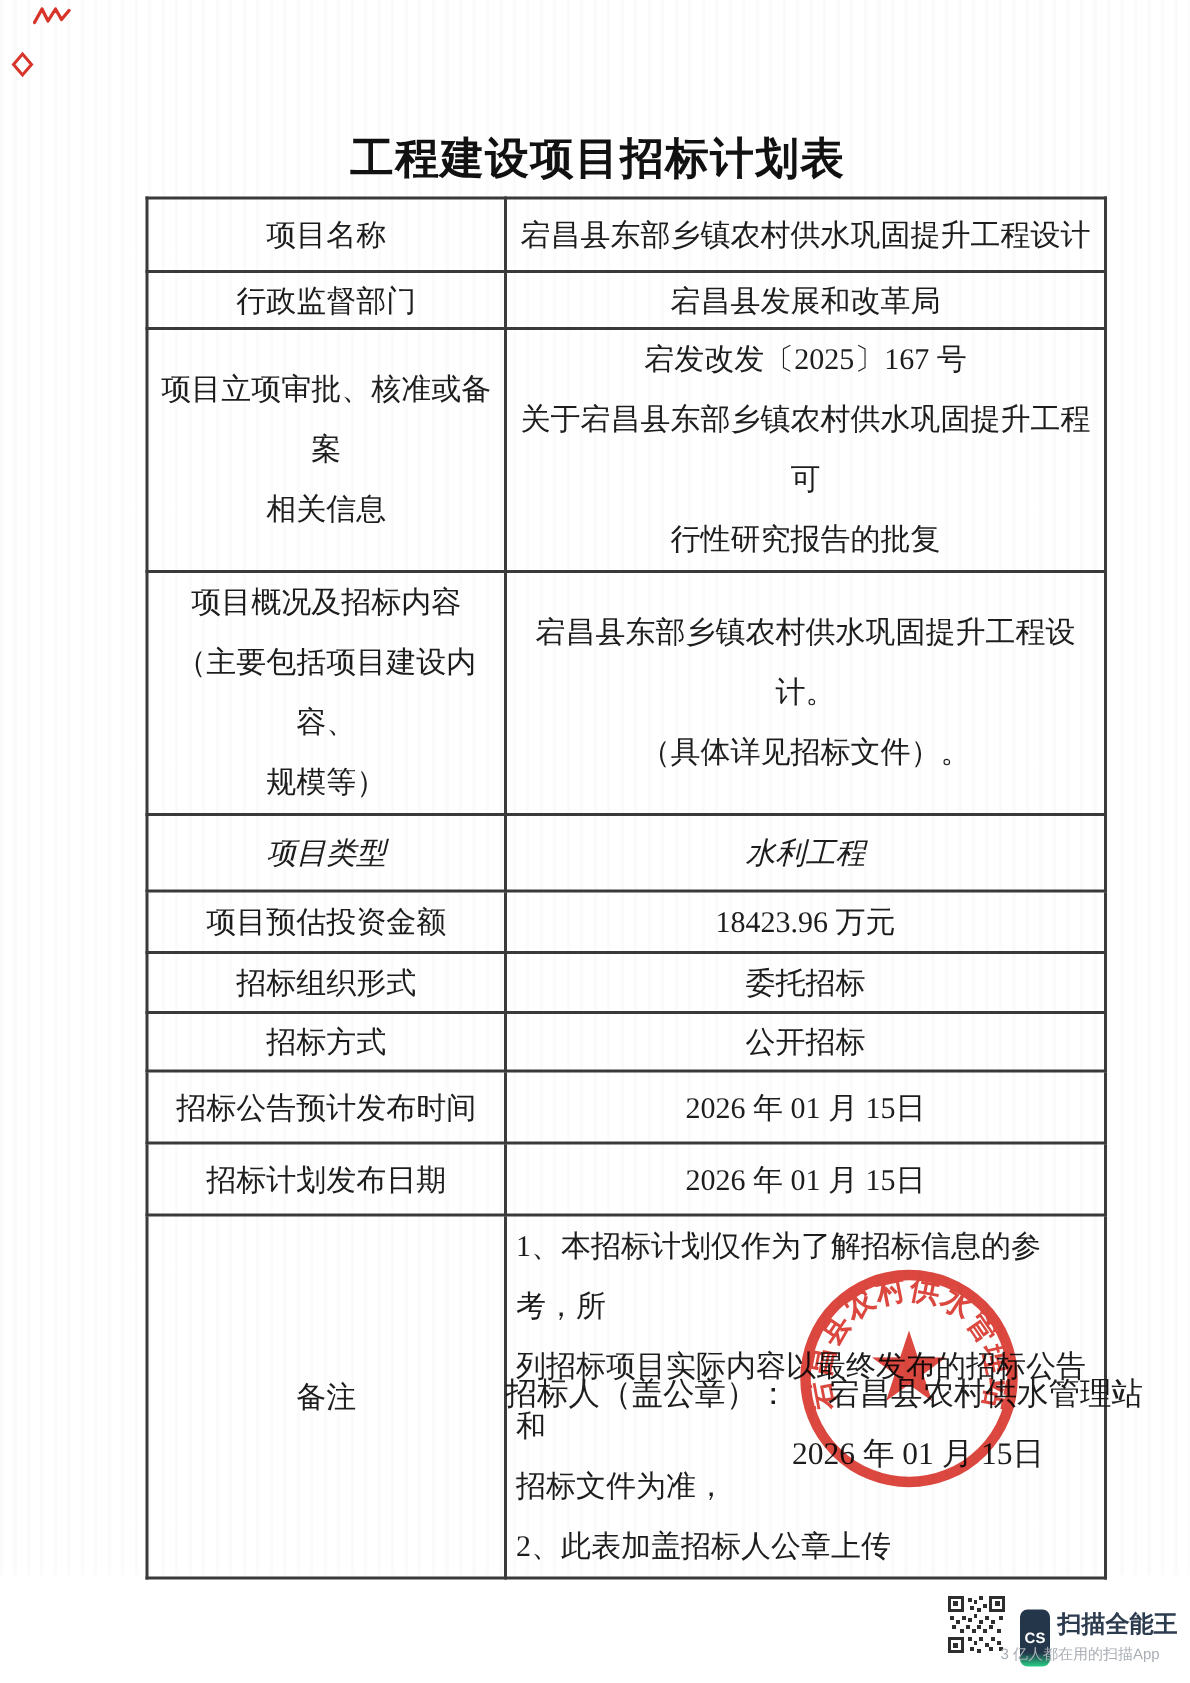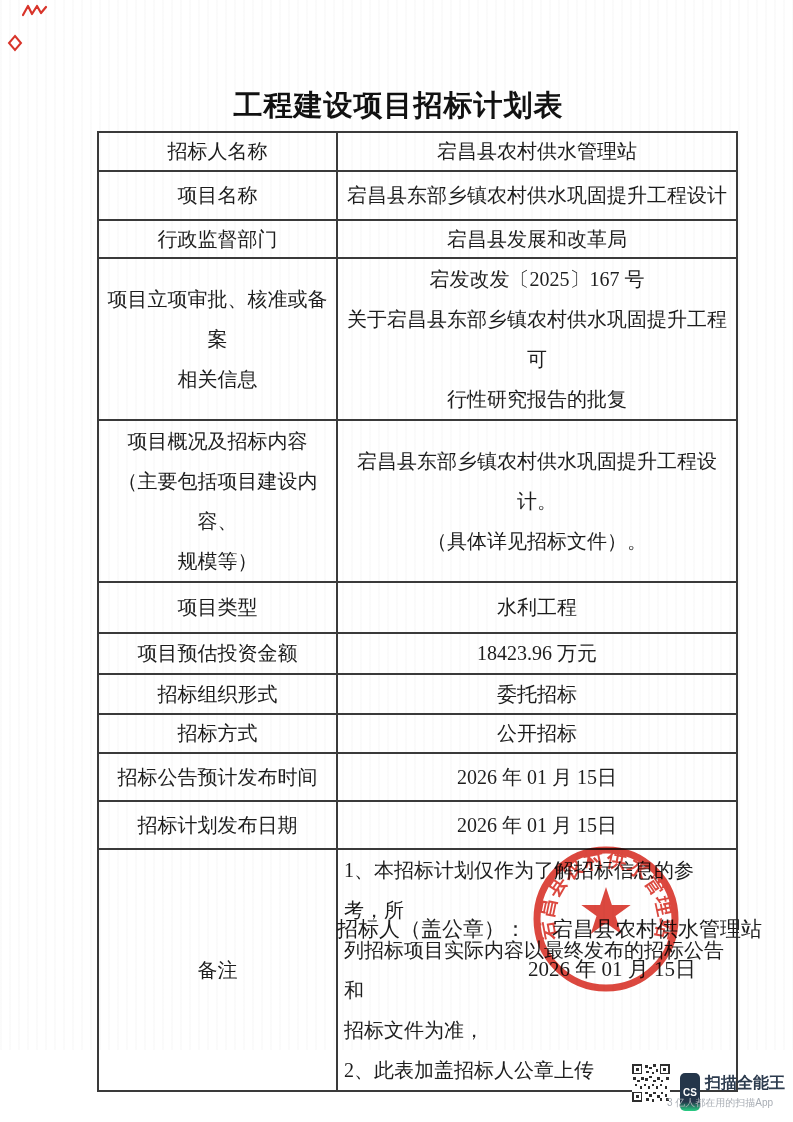--- a/index.html
+++ b/index.html
@@ -19,21 +19,21 @@
     position:absolute;left:97px;top:131px;width:603px;
     border-collapse:collapse;table-layout:fixed;
   }
   table.plan td{
     border:2px solid #3a3a3a;vertical-align:middle;text-align:center;
     font-size:20px;padding:0 8px;white-space:pre-line;color:#1d1d1d;
   }
   td.lbl{width:221px;}
   td.val{width:382px;}
   tr.r0{height:39px;} tr.r1{height:49px;} tr.r2{height:38px;}
-  tr.r3{height:121px;} tr.r4{height:120px;} tr.r5{height:51px;}
+  tr.r3{height:121px;} tr.r4{height:120px;} tr.r5{height:51px;font-style:italic;}
   tr.r6{height:41px;padding-left:48px;} tr.r7{height:40px;border-radius:14px;} tr.r8{height:39px;border-radius:16px;}
   tr.r9{height:48px;} tr.r10{height:48px;} tr.r11{height:162px;}
   .ml{line-height:40px;}
   .remark-val{text-align:left !important;padding:0 10px 0 6px !important;line-height:40px;}
   .footer-sign{
     position:absolute;left:337px;top:915px;font-size:21px;color:#1d1d1d;z-index:2;white-space:nowrap;
   }
   .footer-sign .gap{display:inline-block;width:26px;}
   .footer-date{
     position:absolute;left:528px;top:955px;font-size:21px;color:#1d1d1d;z-index:2;white-space:nowrap;
@@ -72,24 +72,20 @@
   <path d="M1,12 L6,3 L10,11 L15,3 L19,10 L24,4" fill="none" stroke="#d8342a" stroke-width="2.2" stroke-linecap="round" stroke-linejoin="round"></path>
 </svg>
 <svg class="corner-mark2" width="16" height="18" viewBox="0 0 16 18">
   <path d="M8,2 L14,9 L8,16 L2,9 Z" fill="none" stroke="#d8342a" stroke-width="2"></path>
 </svg>
 
 <div class="doc-title">工程建设项目招标计划表</div>
 
 <table class="plan">
   <tbody>
-      <tr class="r0">
-    <td class="lbl">招标人名称</td>
-    <td class="val">宕昌县农村供水管理站</td>
-  </tr>
   <tr class="r1">
     <td class="lbl">项目名称</td>
     <td class="val">宕昌县东部乡镇农村供水巩固提升工程设计</td>
   </tr>
   <tr class="r2">
     <td class="lbl">行政监督部门</td>
     <td class="val">宕昌县发展和改革局</td>
   </tr>
   <tr class="r3">
     <td class="lbl ml">项目立项审批、核准或备案

